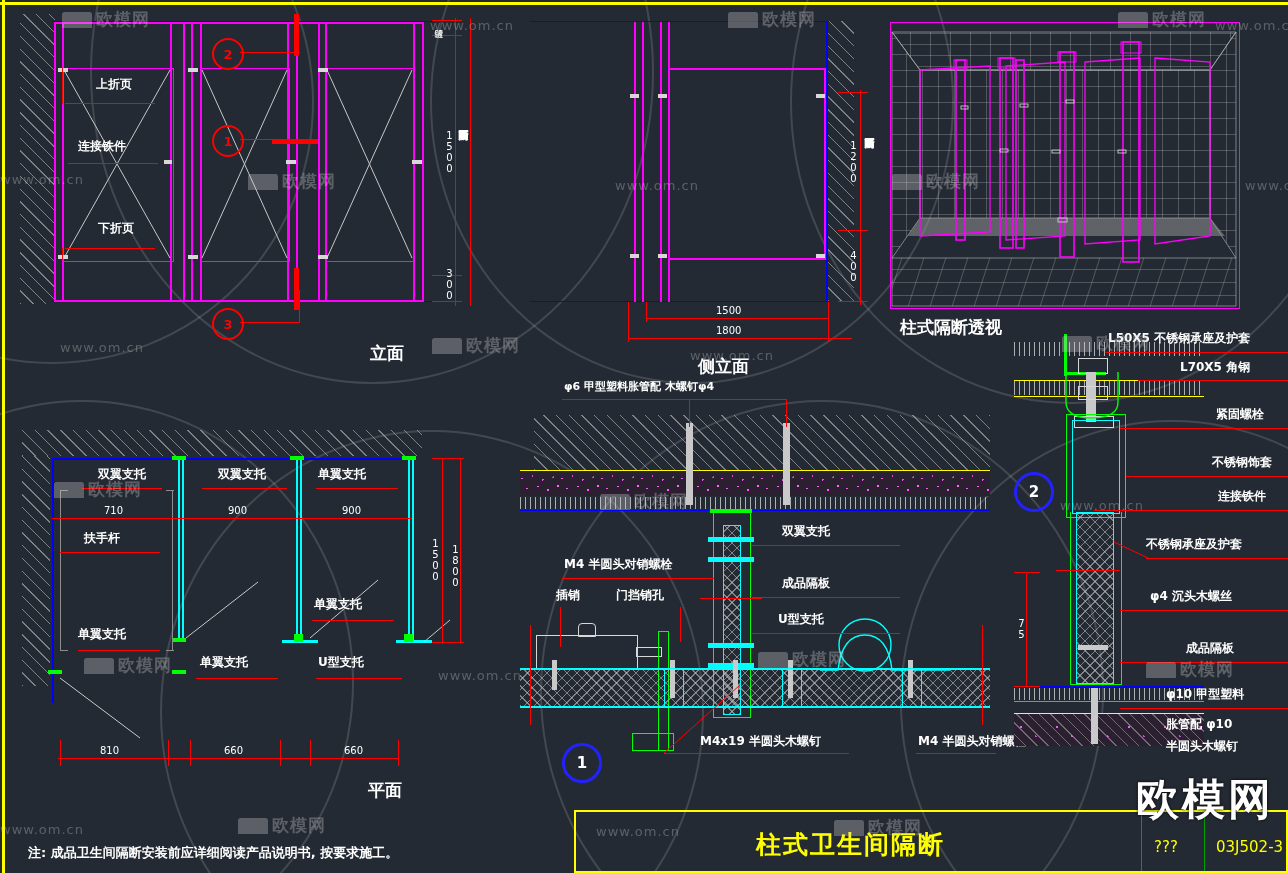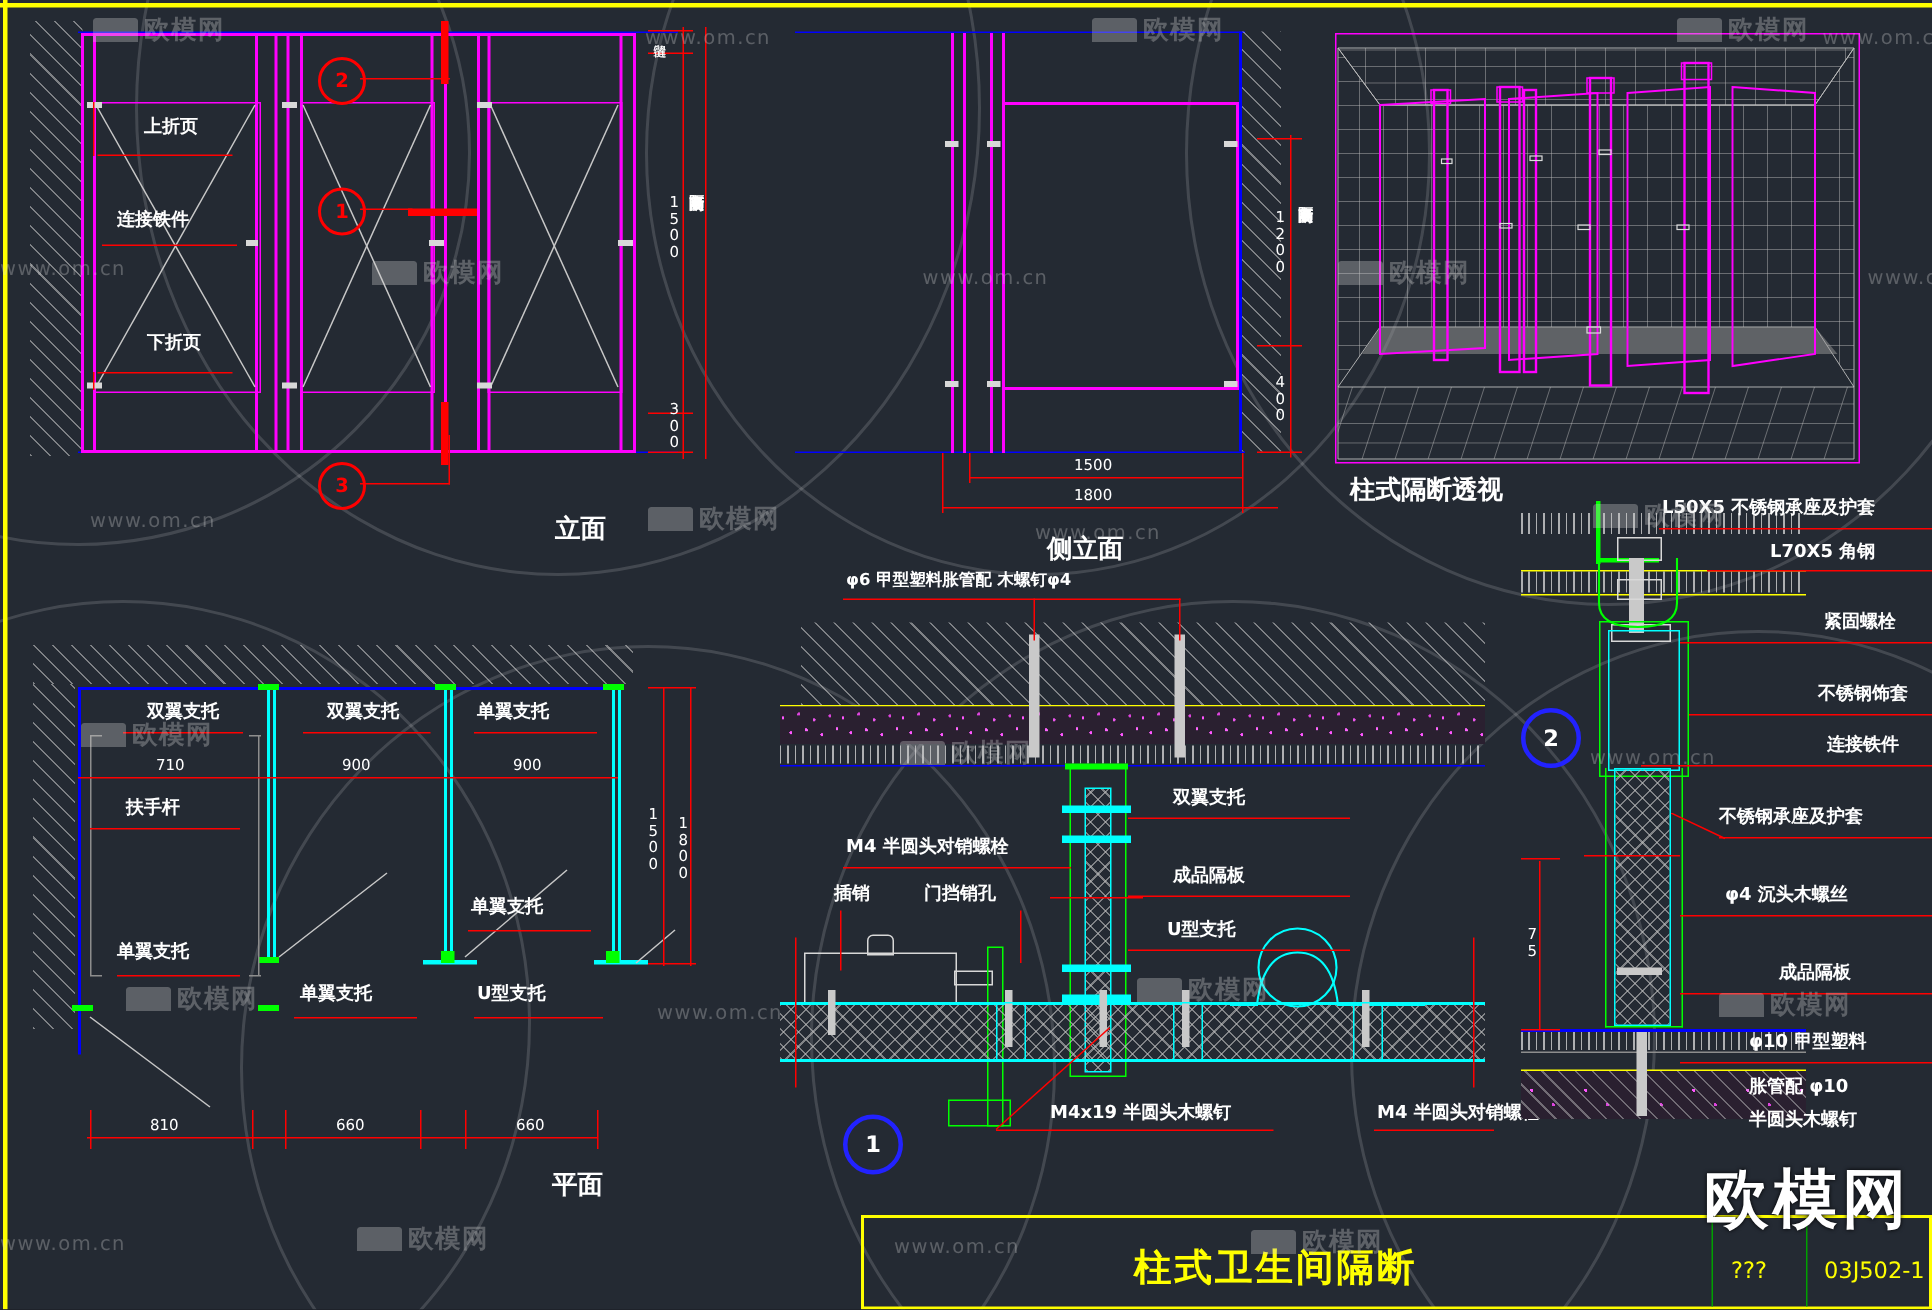--- a/index.html
+++ b/index.html
@@ -521,27 +521,28 @@
     <div class="ln red h1" style="left:130px;top:342px;width:168px;"></div>
     <div class="t lbl cn" style="left:196px;top:322px;">成品隔板</div>
 
     <div class="ln red h1" style="left:130px;top:388px;width:168px;"></div>
     <div class="t lbl cn" style="left:176px;top:368px;">φ10   甲型塑料</div>
 
     <div class="t lbl cn" style="left:176px;top:398px;">胀管配    φ10</div>
     <div class="t lbl cn" style="left:176px;top:420px;">半圆头木螺钉</div>
   </div>
 
+  <div class="t cn" style="left:28px;top:846px;color:#ffffff;font-size:13px;">注: 成品卫生间隔断安装前应详细阅读产品说明书, 按要求施工。</div>
 
   <div id="titleblock">
     <div class="tbtitle cn">柱式卫生间隔断</div>
     <div class="sep" style="left:565px;"></div>
     <div class="sep" style="left:628px;"></div>
     <div class="cell" style="left:578px;">???</div>
-    <div class="cell" style="left:640px;">03J502-1</div>
+    <div class="cell" style="left:640px;">03J502-3</div>
   </div>
 
   <div class="wm" style="left:430px;top:18px;">www.om.cn</div>
   <div class="wm" style="left:1215px;top:18px;">www.om.cn</div>
   <div class="wm" style="left:0px;top:172px;">www.om.cn</div>
   <div class="wm" style="left:615px;top:178px;">www.om.cn</div>
   <div class="wm" style="left:1245px;top:178px;">www.om.cn</div>
   <div class="wm" style="left:60px;top:340px;">www.om.cn</div>
   <div class="wm" style="left:690px;top:348px;">www.om.cn</div>
   <div class="wm" style="left:1060px;top:498px;">www.om.cn</div>

